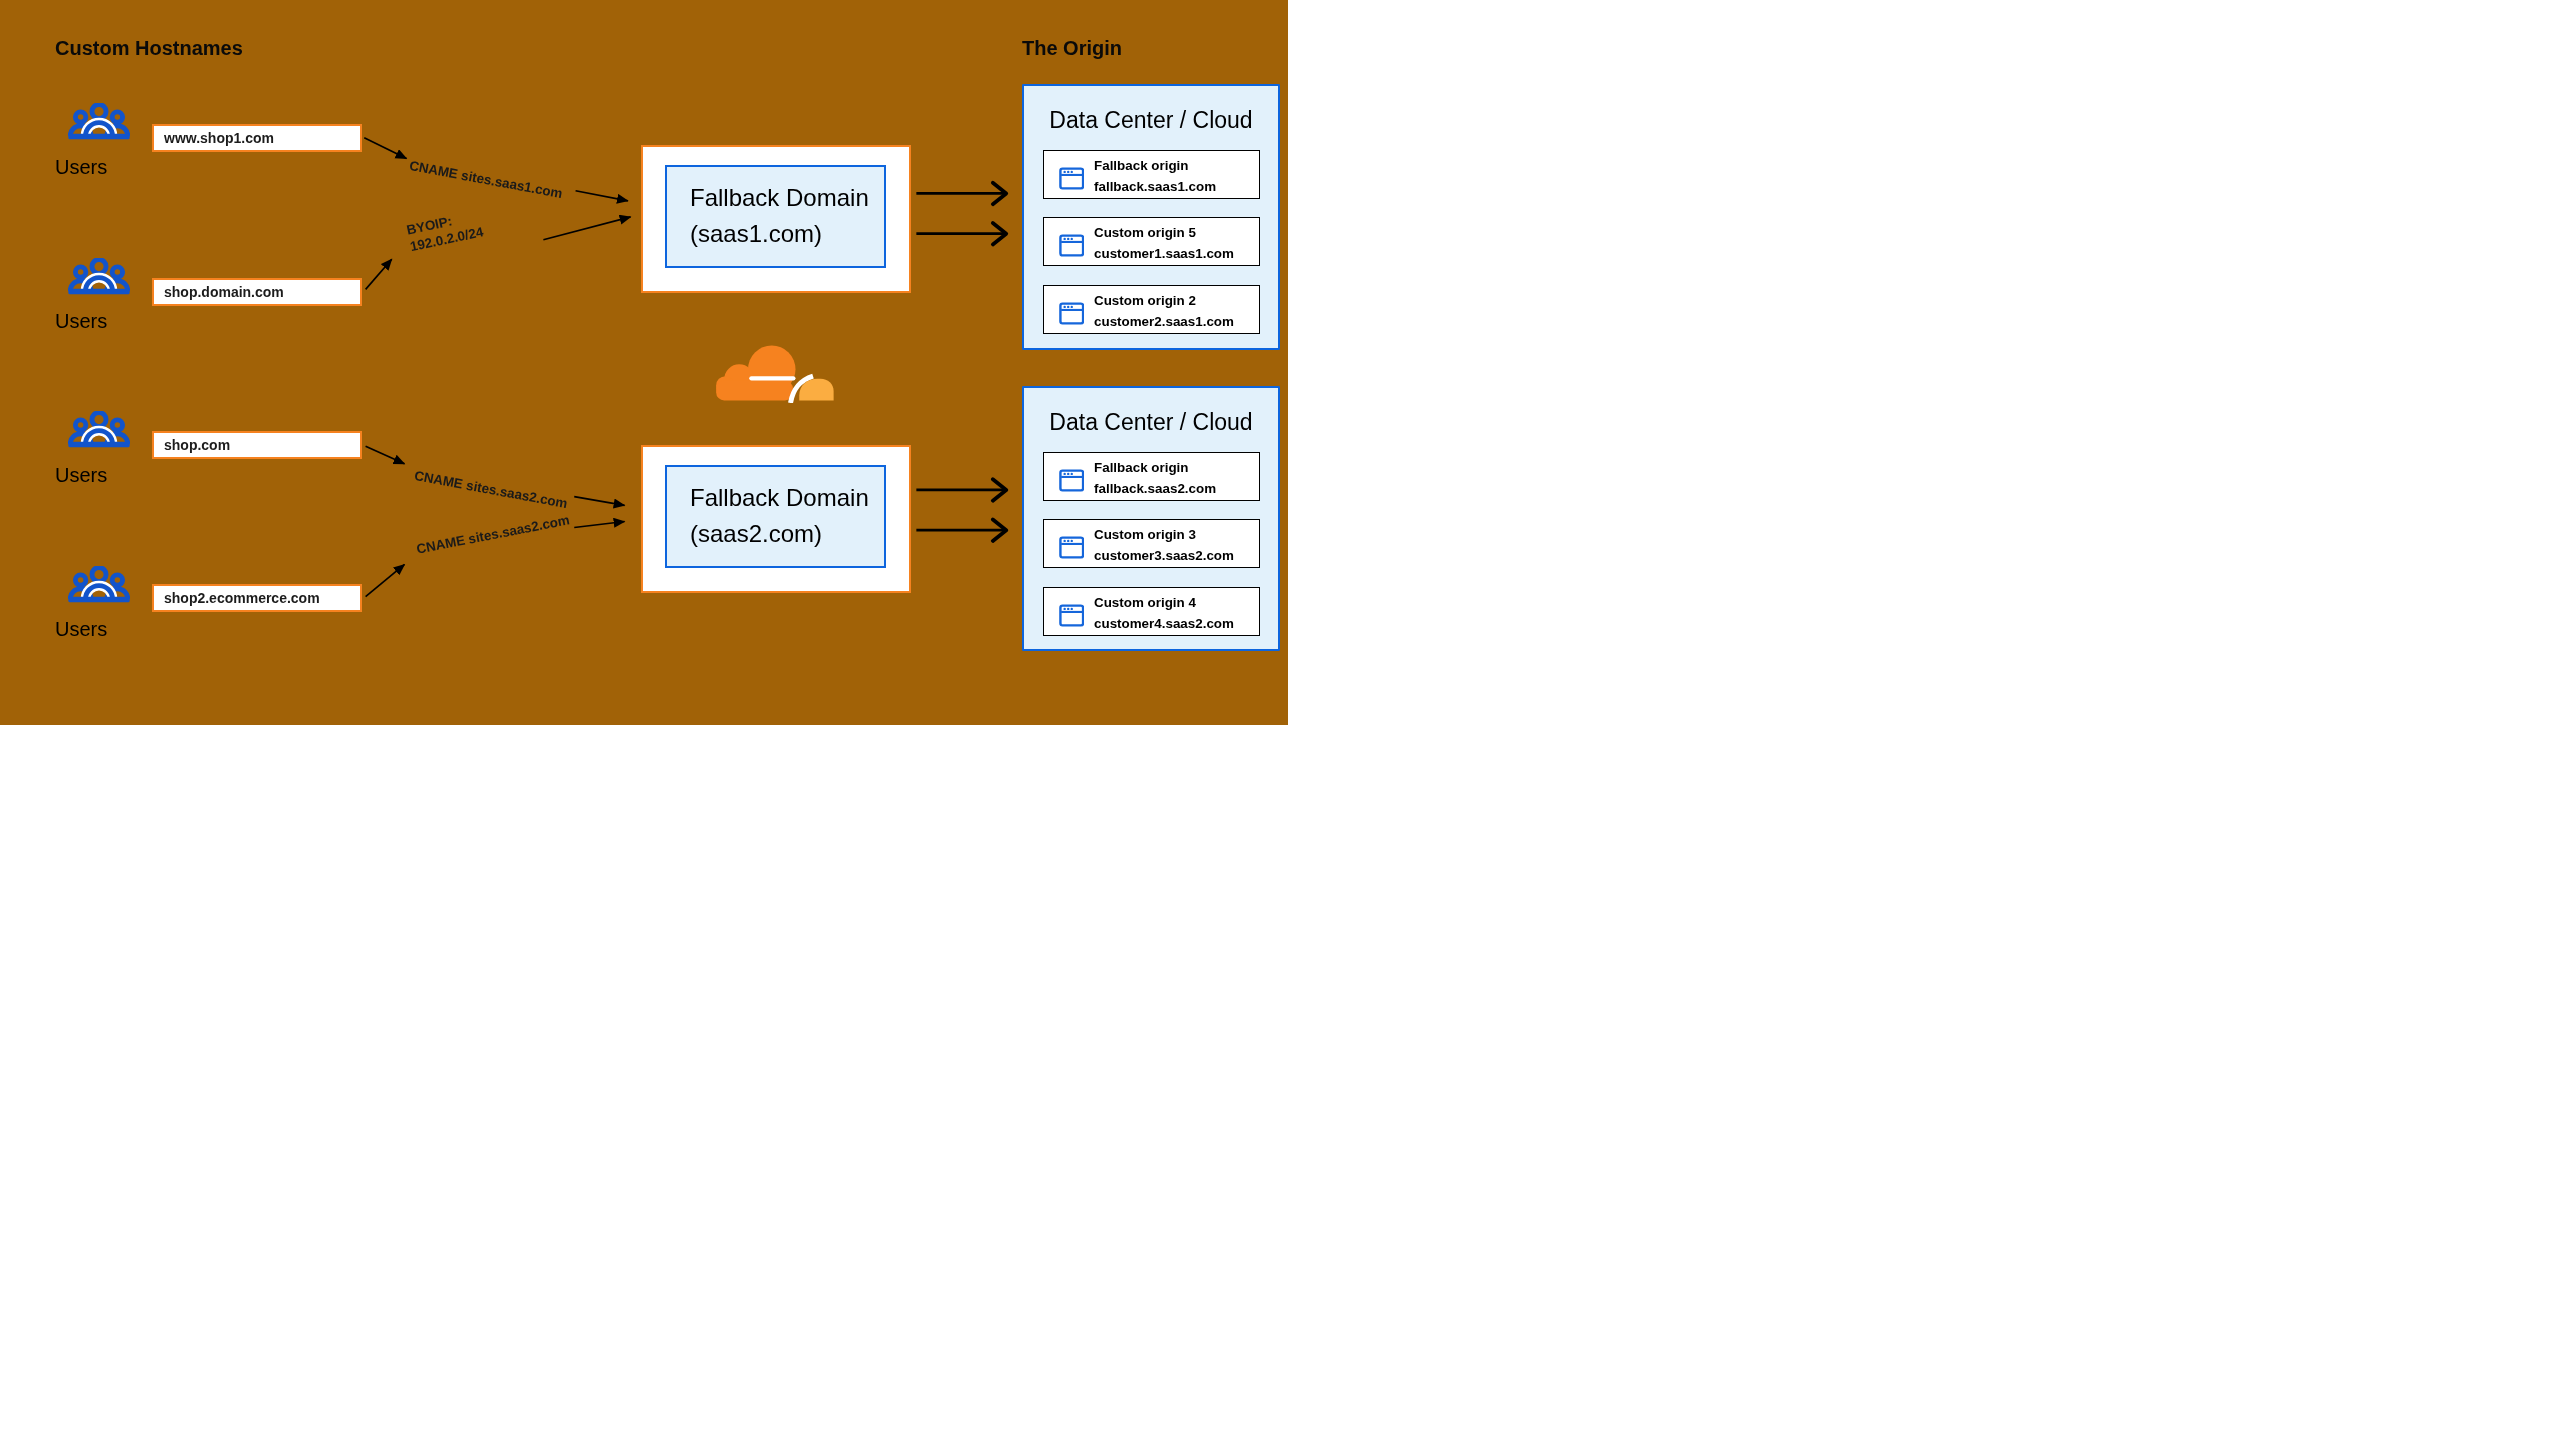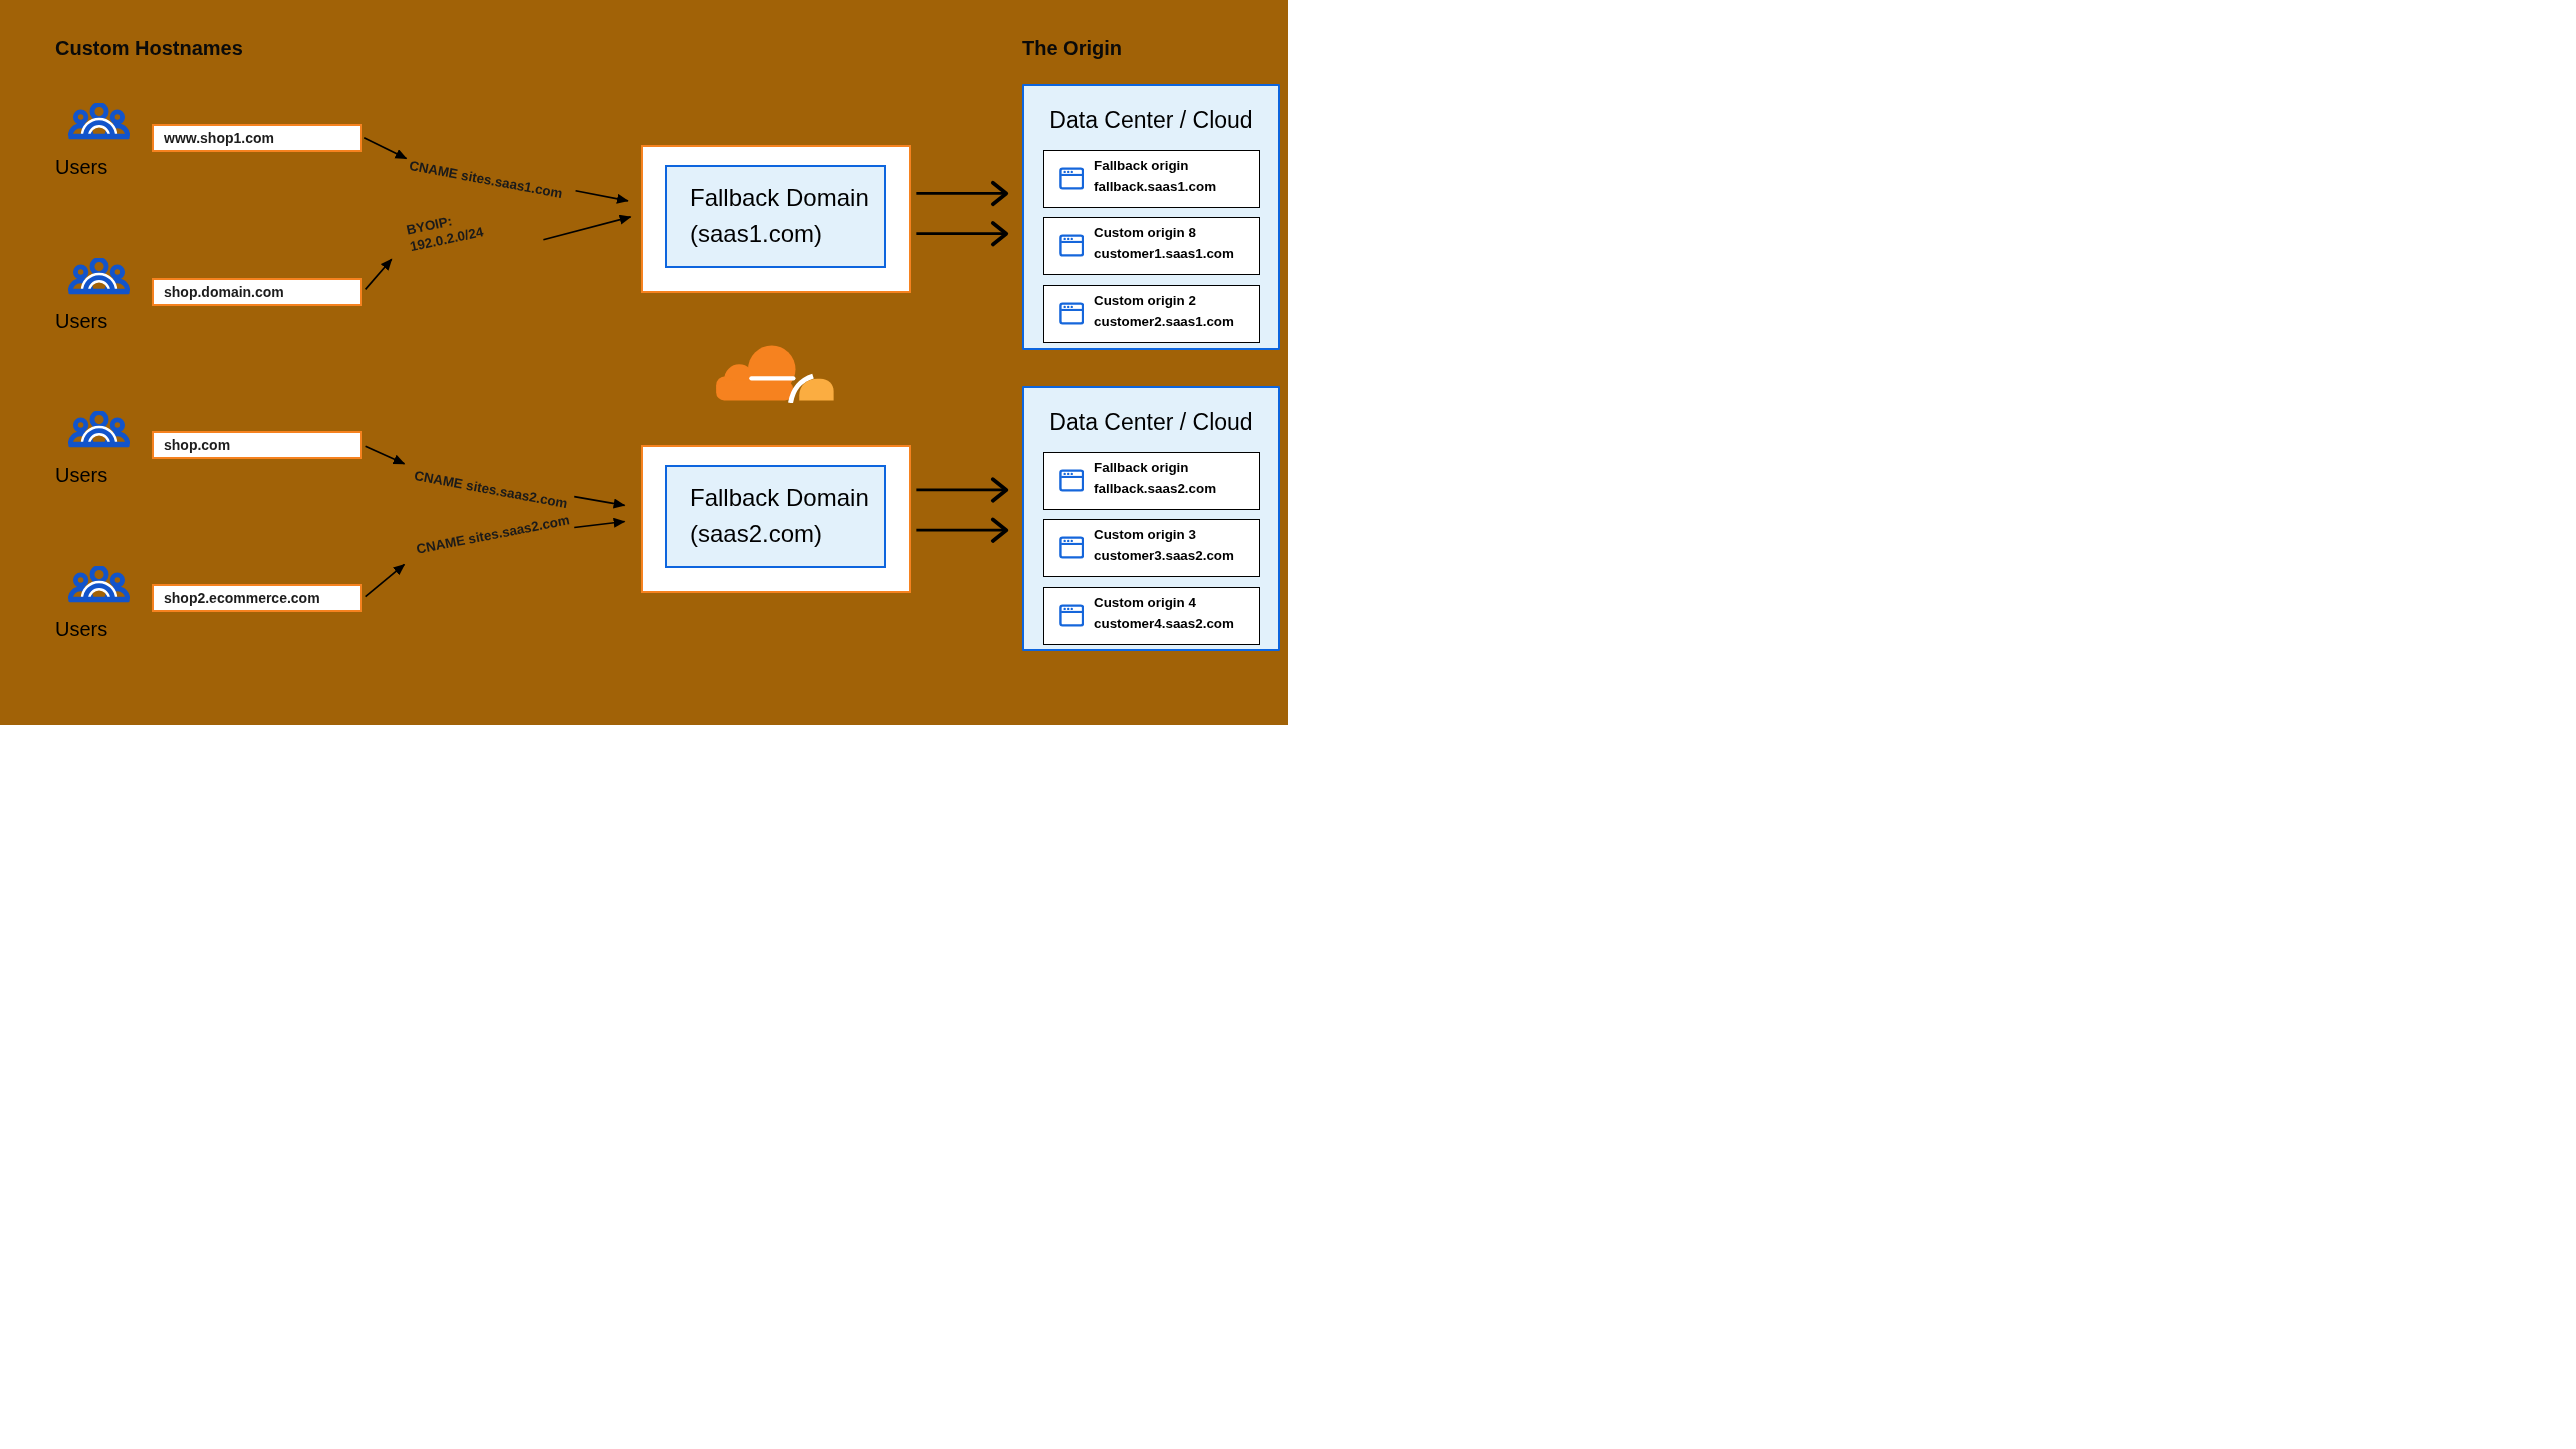--- a/index.html
+++ b/index.html
@@ -31,21 +31,21 @@
     border:2.7px solid #F6821F;background:#fff;}
   .fb-1{top:145px;} .fb-2{top:445px;}
   .fb-inner{position:absolute;left:22px;top:18px;width:221px;height:103px;box-sizing:border-box;
     border:2px solid #0D65DE;background:#E2F1FB;padding:13.4px 0 0 23px;}
   .fb-inner div{font-size:24px;line-height:36px;color:#000;white-space:nowrap;}
 
   .dc{position:absolute;left:1022px;width:258px;box-sizing:border-box;
     border:2.7px solid #0D65DE;background:#E2F1FB;border-radius:1.3px;}
   .dc-1{top:84px;height:266px;} .dc-2{top:386px;height:265px;}
   .dc-title{text-align:center;margin-top:21px;font-size:23px;font-weight:400;color:#000;white-space:nowrap;}
-  .origin-card{position:absolute;left:19px;width:217px;height:58px;box-sizing:border-box;
+  .origin-card{position:absolute;left:19px;width:217px;height:49px;box-sizing:border-box;
     background:#fff;border:1.3px solid #000;}
   .oc-1{top:64px;} .oc-2{top:131px;} .oc-3{top:199px;}
   .origin-icon{position:absolute;left:14.8px;top:16px;width:25.5px;height:23px;}
   .origin-name{position:absolute;left:50px;top:7.4px;font-size:13.4px;font-weight:700;white-space:nowrap;}
   .origin-host{position:absolute;left:50px;top:28px;font-size:13.4px;font-weight:700;white-space:nowrap;}
 
   .cf-logo{position:absolute;left:715px;top:343px;width:126px;height:60px;}
 
   .arrow-layer{position:absolute;left:0;top:0;width:1288px;height:725px;pointer-events:none;}
 </style>
@@ -190,21 +190,21 @@
       <div class="origin-host">fallback.saas1.com</div>
     </div>
     <div class="origin-card oc-2">
       <svg class="origin-icon" viewBox="0 0 36 32">
         <rect x="2" y="2" width="32" height="28" rx="3" fill="#fff" stroke="#1566DB" stroke-width="3.4"></rect>
         <line x1="3" y1="11" x2="33" y2="11" stroke="#1566DB" stroke-width="3"></line>
         <circle cx="8" cy="6.7" r="1.7" fill="#1566DB"></circle>
           <circle cx="13" cy="6.7" r="1.7" fill="#1566DB"></circle>
           <circle cx="18" cy="6.7" r="1.7" fill="#1566DB"></circle>
       </svg>
-      <div class="origin-name">Custom origin 8</div>
+      <div class="origin-name">Custom origin 5</div>
       <div class="origin-host">customer1.saas1.com</div>
     </div>
     <div class="origin-card oc-3">
       <svg class="origin-icon" viewBox="0 0 36 32">
         <rect x="2" y="2" width="32" height="28" rx="3" fill="#fff" stroke="#1566DB" stroke-width="3.4"></rect>
         <line x1="3" y1="11" x2="33" y2="11" stroke="#1566DB" stroke-width="3"></line>
         <circle cx="8" cy="6.7" r="1.7" fill="#1566DB"></circle>
           <circle cx="13" cy="6.7" r="1.7" fill="#1566DB"></circle>
           <circle cx="18" cy="6.7" r="1.7" fill="#1566DB"></circle>
       </svg>

